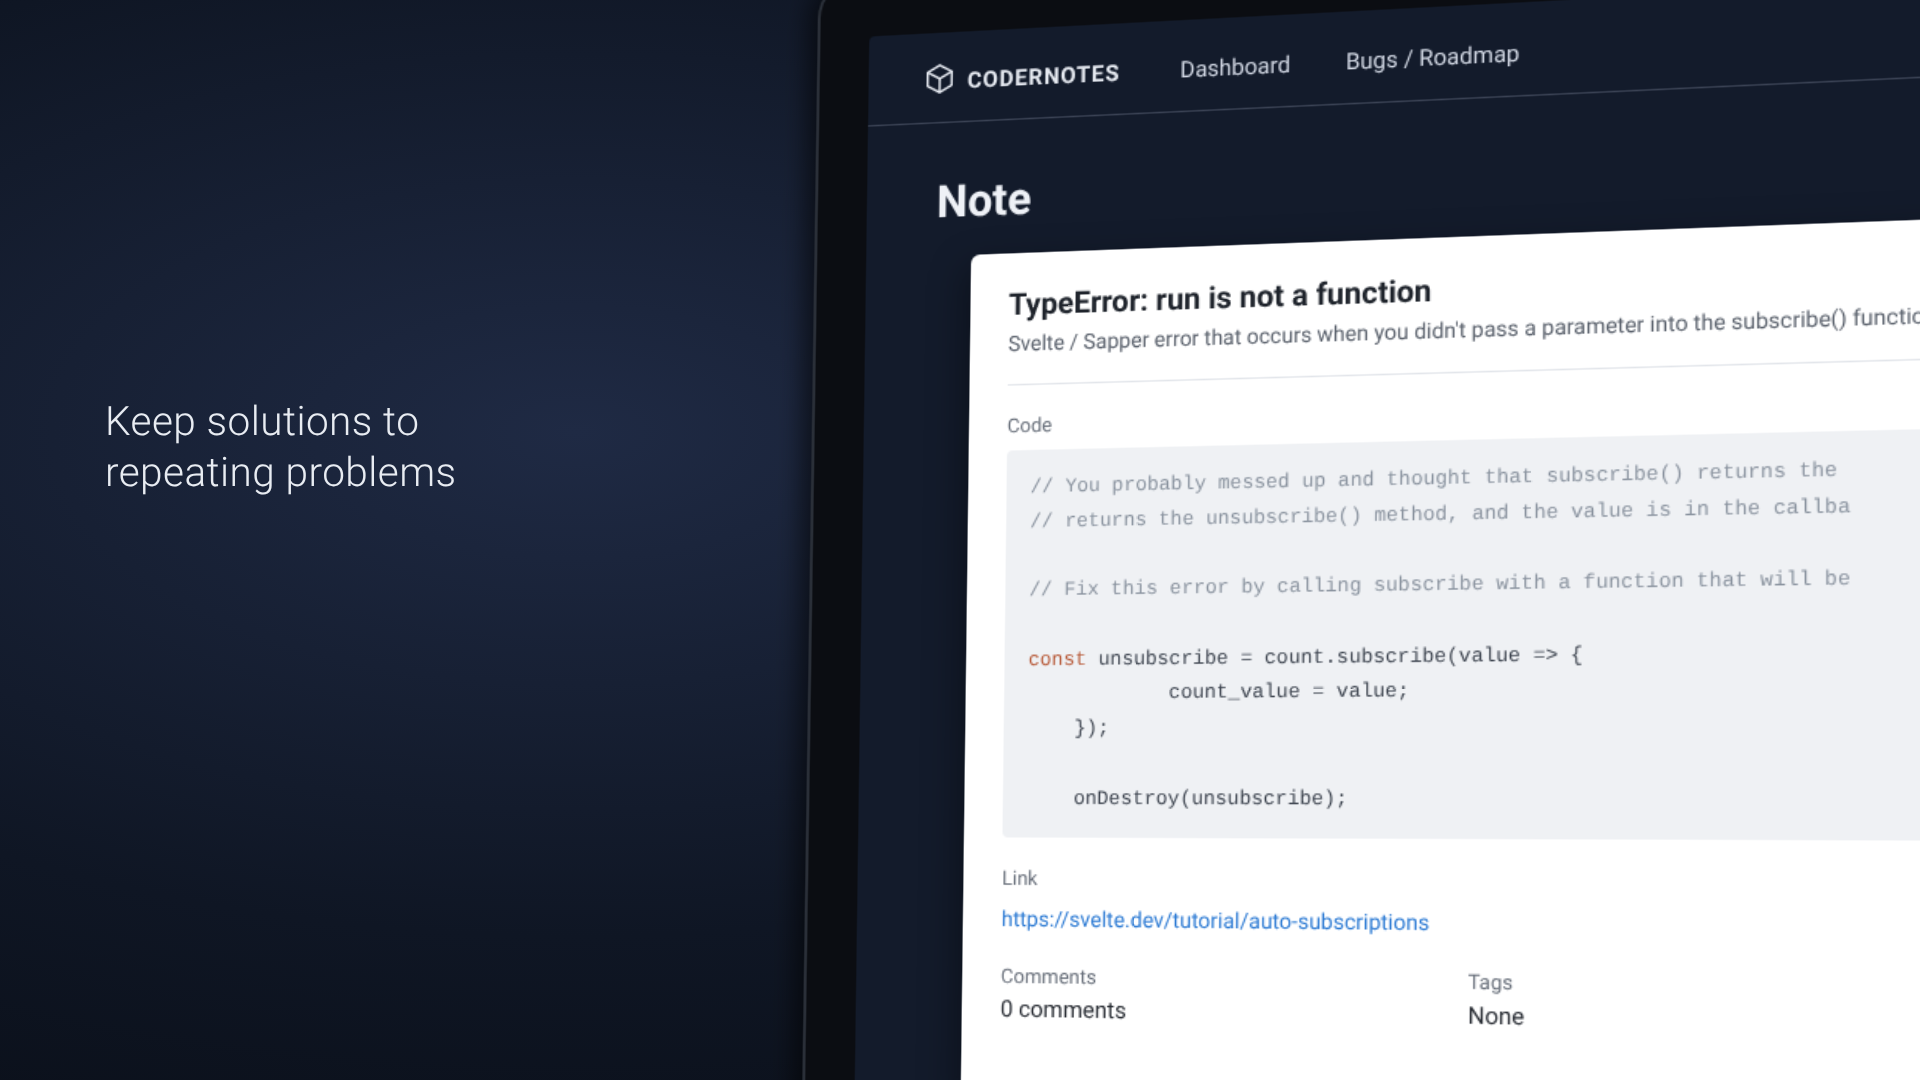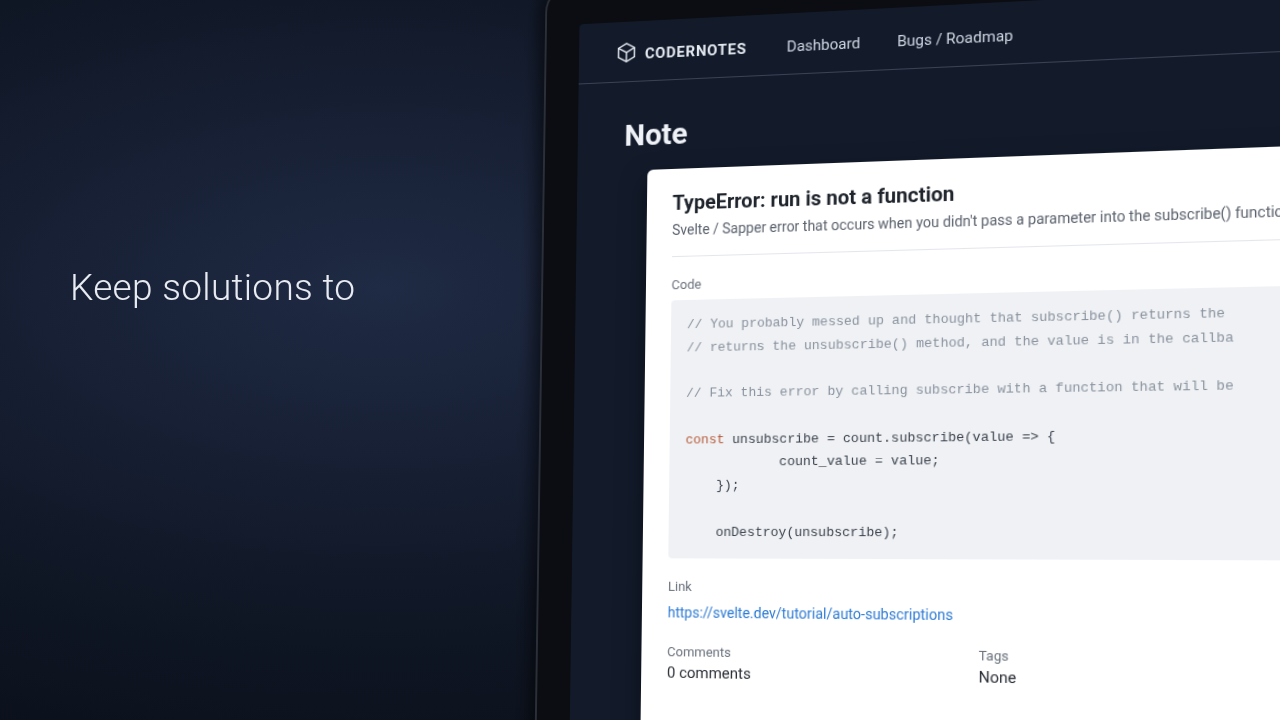--- a/index.html
+++ b/index.html
@@ -8,21 +8,21 @@
     background: radial-gradient(ellipse at 30% 40%, #1f2a44 0%, #0f1624 55%, #080c14 100%);
     position: relative;
   }
 
   
   .tagline {
     position: absolute;
     left: 70px;
     top: 265px;
     color: #e8ecf2;
-    font-size: 37px;
+    font-size: 27px;
     font-weight: 300;
     line-height: 1.25;
     letter-spacing: 0.3px;
   }
 
   
   .laptop {
     position: absolute;
     left: 540px;
     top: -20px;
@@ -159,20 +159,21 @@
   .meta-val {
     font-size: 15px;
     color: #2b2f36;
   }
 </style>
 </head>
 <body>
 
 <div class="tagline">
   <div>Keep solutions to</div>
+  <div>repeating problems</div>
 </div>
 
 <div class="laptop">
   <div class="bezel">
     <div class="screen">
 
       <div class="app-header">
         <div class="brand">
           <span>
             <svg viewBox="0 0 24 24" fill="none" stroke="#e5e9f0" stroke-width="1.6">

